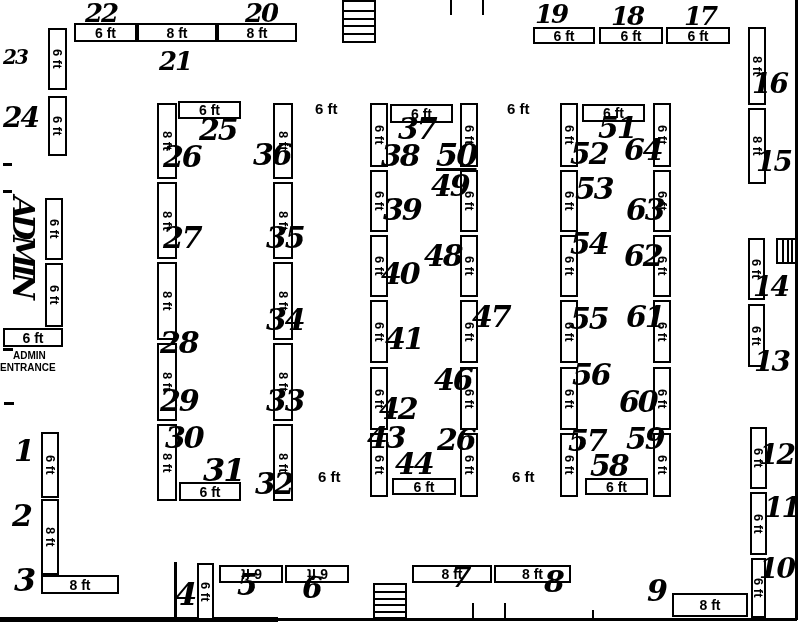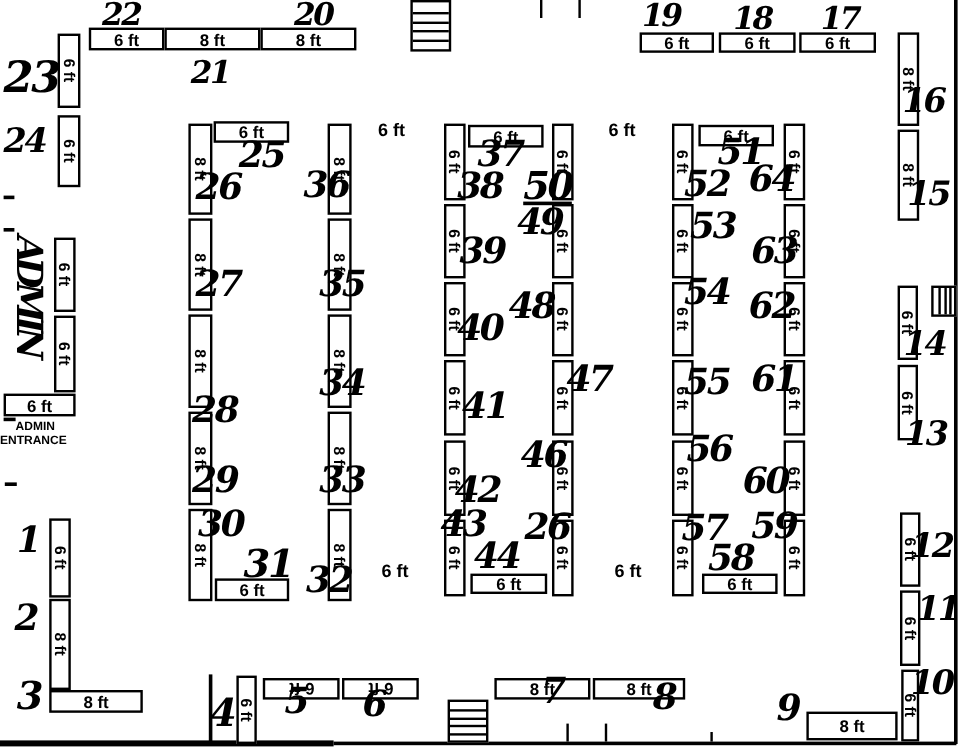--- a/index.html
+++ b/index.html
@@ -276,21 +276,21 @@
     <div class="num" style="left: 754px; top: 348px; font-size: 28px;">13</div>
     <div class="num" style="left: 753px; top: 273px; font-size: 28px;">14</div>
     <div class="num" style="left: 756px; top: 148px; font-size: 28px;">15</div>
     <div class="num" style="left: 752px; top: 70px; font-size: 28px;">16</div>
     <div class="num" style="left: 684px; top: 3px; font-size: 26px;">17</div>
     <div class="num" style="left: 611px; top: 3px; font-size: 26px;">18</div>
     <div class="num" style="left: 535px; top: 1px; font-size: 26px;">19</div>
     <div class="num" style="left: 245px; top: 0px; font-size: 26px;">20</div>
     <div class="num" style="left: 159px; top: 0px; font-size: 26px; margin-top: 48px;">21</div>
     <div class="num" style="left: 85px; top: 0px; font-size: 26px;">22</div>
-    <div class="num" style="left: 3px; top: 47px; font-size: 36px; text-align: right;">23</div>
+    <div class="num" style="left: 3px; top: 47px; font-size: 20px; text-align: right;">23</div>
     <div class="num" style="left: 3px; top: 104px; font-size: 28px;">24</div>
     <div class="num" style="left: 199px; top: 115px; font-size: 30px;">25</div>
     <div class="num" style="left: 163px; top: 142px; font-size: 30px;">26</div>
     <div class="num" style="left: 163px; top: 223px; font-size: 30px;">27</div>
     <div class="num" style="left: 160px; top: 305px; font-size: 30px; margin-top: 23px;">28</div>
     <div class="num" style="left: 160px; top: 386px; font-size: 30px;">29</div>
     <div class="num" style="left: 165px; top: 423px; font-size: 30px;">30</div>
     <div class="num" style="left: 203px; top: 454px; font-size: 32px;">31</div>
     <div class="num" style="left: 255px; top: 469px; font-size: 30px;">32</div>
     <div class="num" style="left: 266px; top: 386px; font-size: 30px;">33</div>

